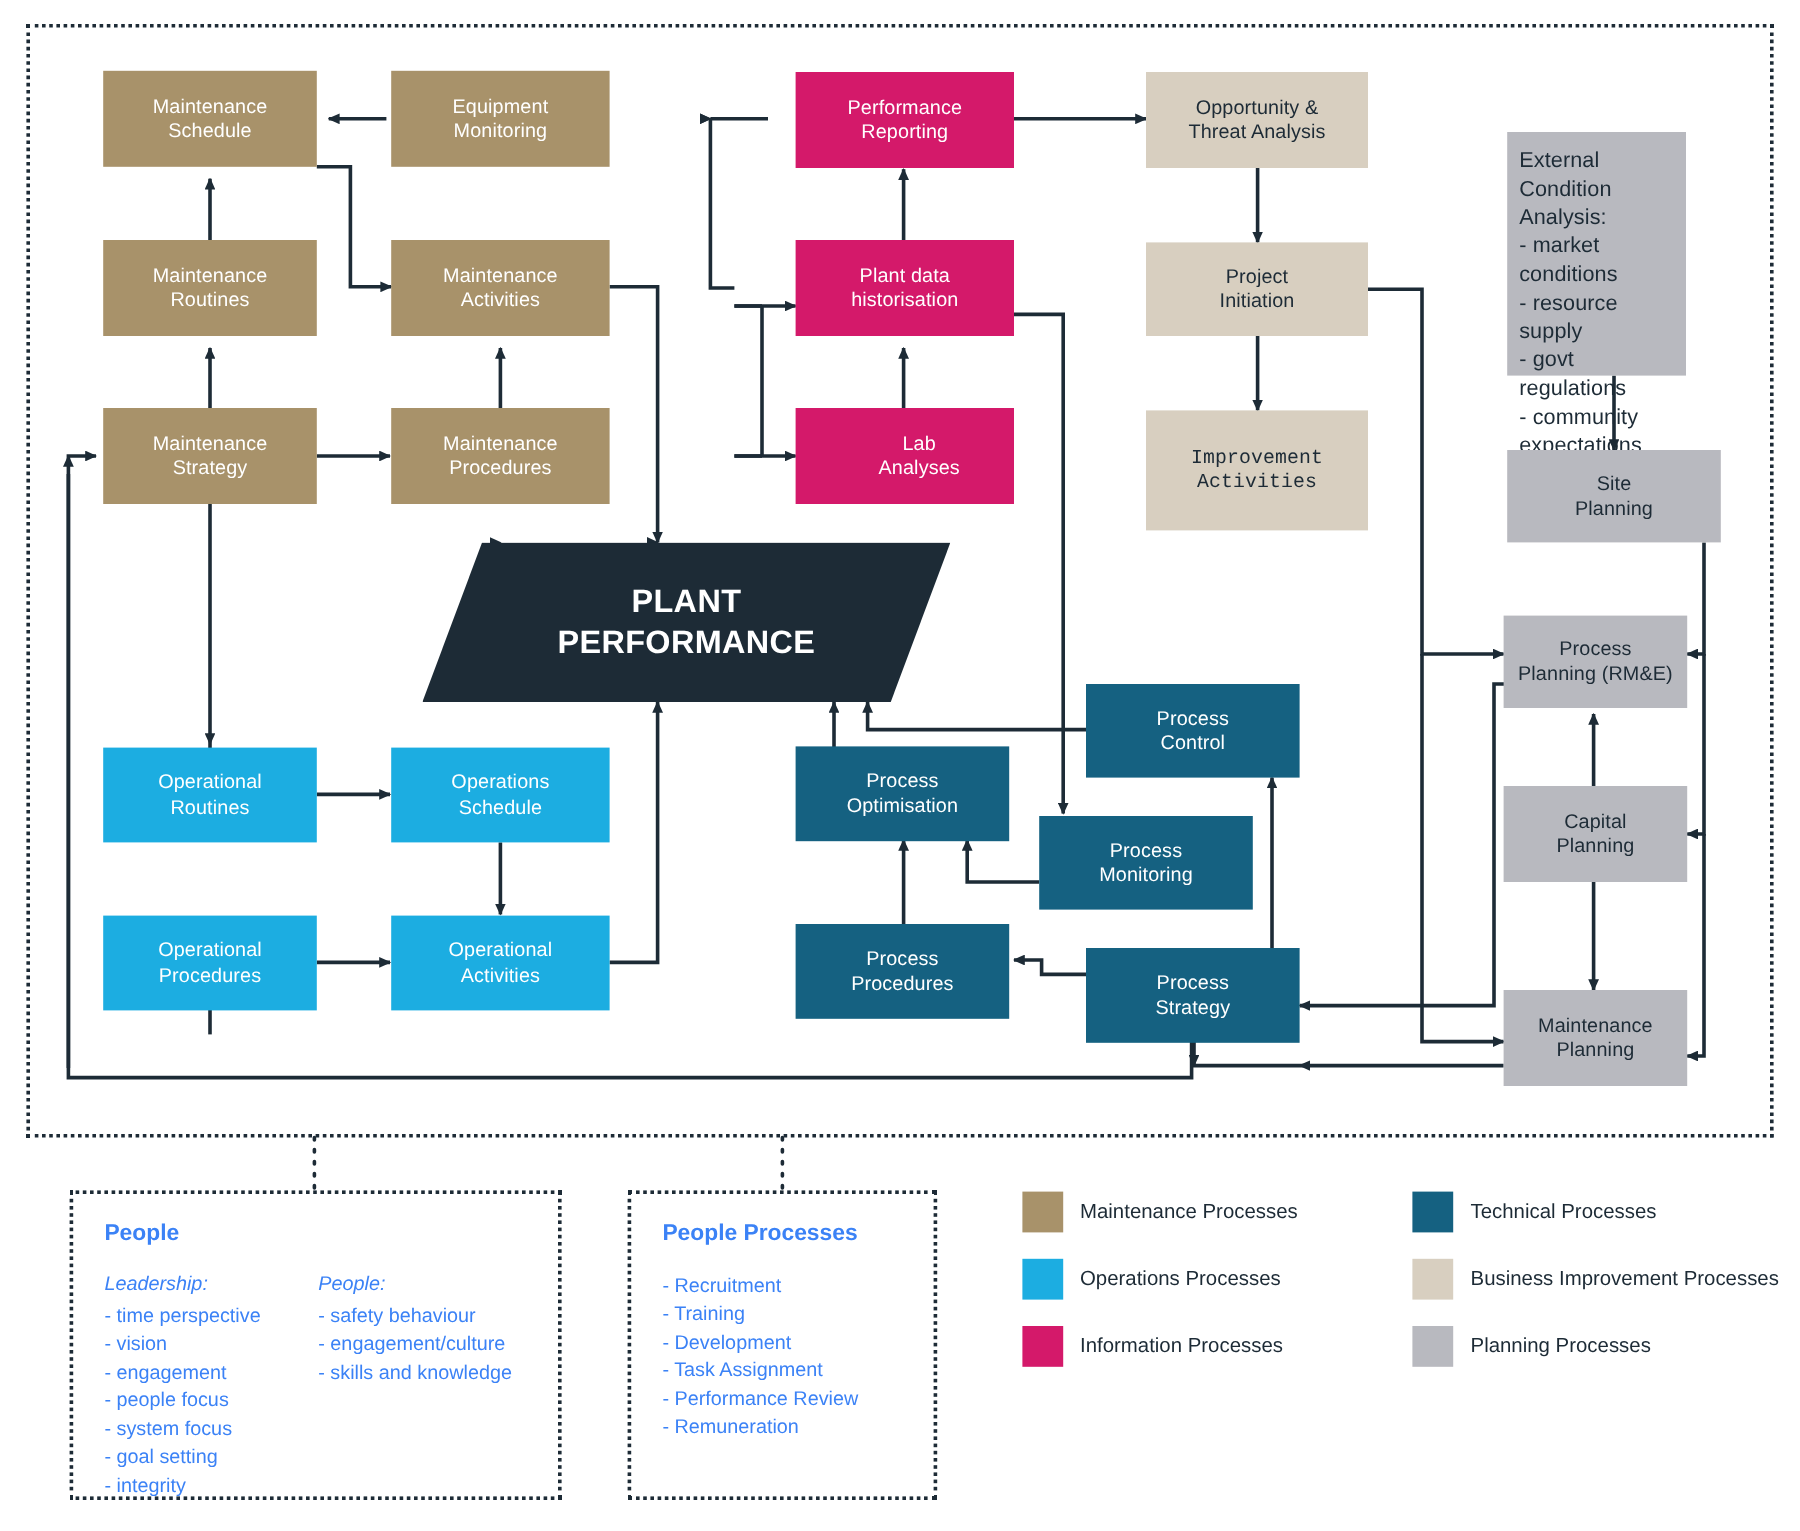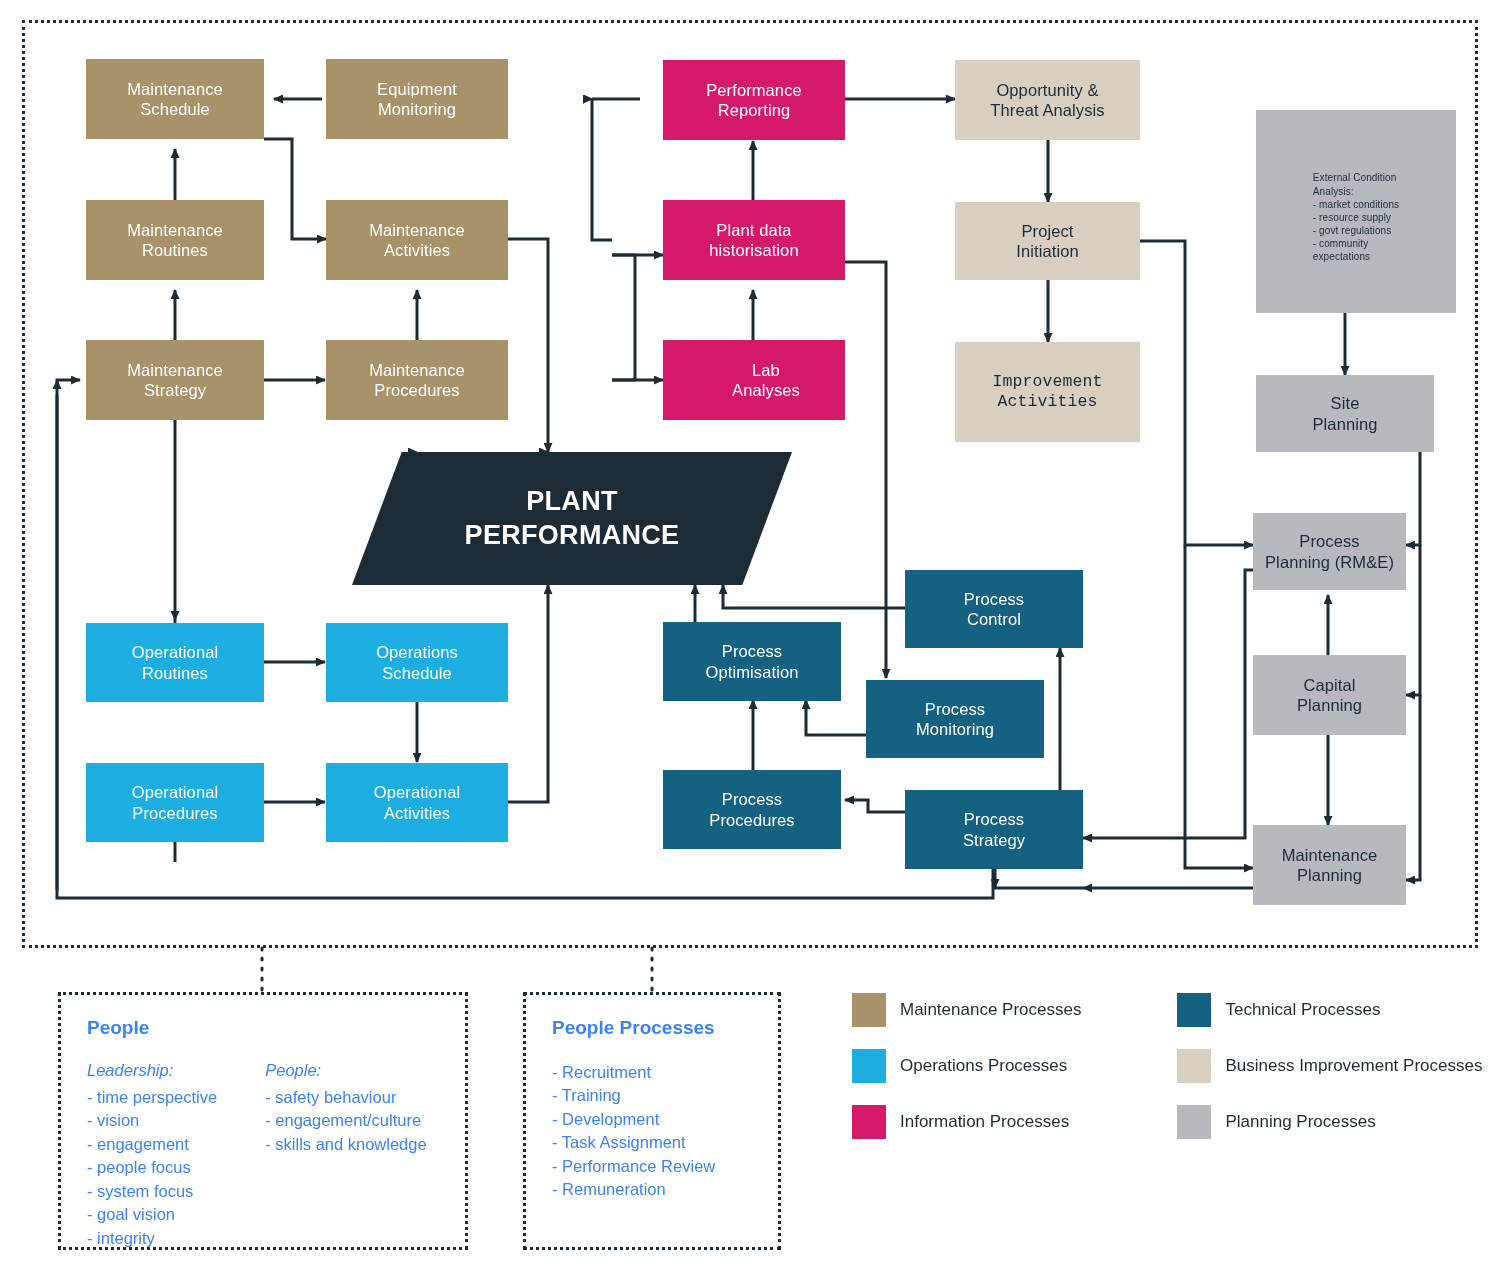--- a/index.html
+++ b/index.html
@@ -186,21 +186,21 @@
   <div class="node biz" style="left:955px;top:202px;width:185px;height:78px;">
     <span>Project
 Initiation</span>
     </div>
 
   <div class="node biz" style="left:955px;top:342px;width:185px;height:100px;font-family:Liberation Mono, monospace;">
     <span>Improvement
 Activities</span>
     </div>
 
-  <div class="node plan ext" style="left:1256px;top:110px;width:200px;height:203px;align-items:center;padding-top:12px;font-size:10px;">
+  <div class="node plan ext" style="left:1256px;top:110px;width:149px;height:203px;align-items:flex-start;padding-top:12px;font-size:18px;">
     <span>External Condition
 Analysis:
  - market conditions
  - resource supply
  - govt regulations
  - community
    expectations</span>
     </div>
 
   <div class="node plan" style="left:1256px;top:375px;width:178px;height:77px;">
@@ -278,21 +278,21 @@
     <h3>People</h3>
     <div class="cols">
       <div>
         <div class="colhead">Leadership:</div>
         <ul>
           <li>- time perspective</li>
           <li>- vision</li>
           <li>- engagement</li>
           <li>- people focus</li>
           <li>- system focus</li>
-          <li>- goal vision</li>
+          <li>- goal setting</li>
           <li>- integrity</li>
         </ul>
       </div>
       <div>
         <div class="colhead">People:</div>
         <ul>
           <li>- safety behaviour</li>
           <li>- engagement/culture</li>
           <li>- skills and knowledge</li>
         </ul>

